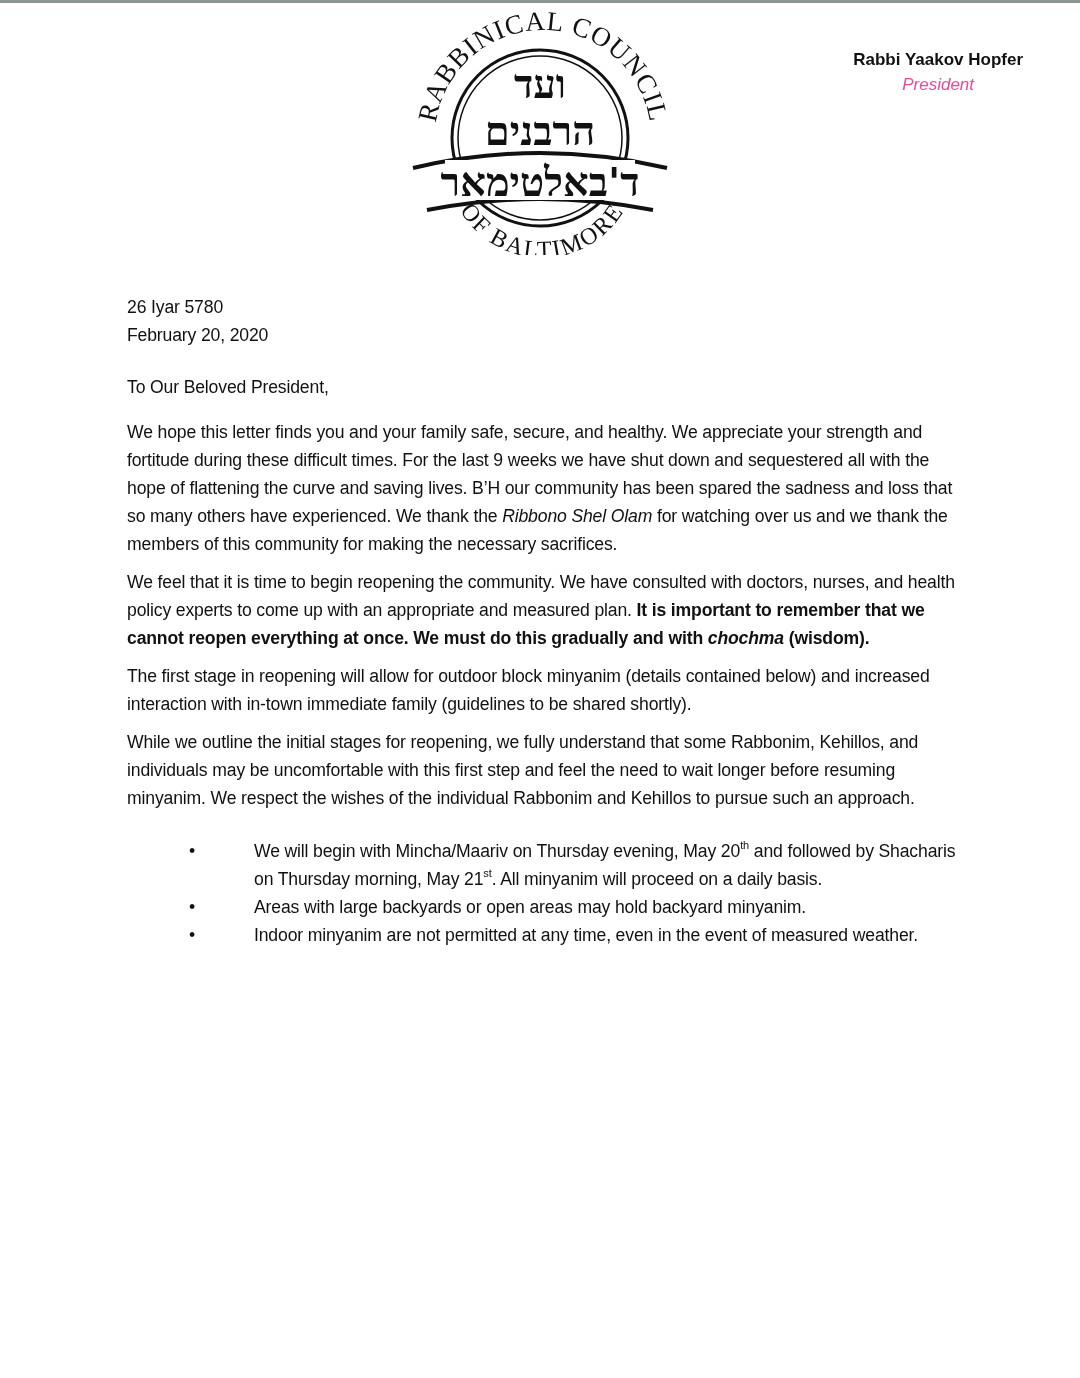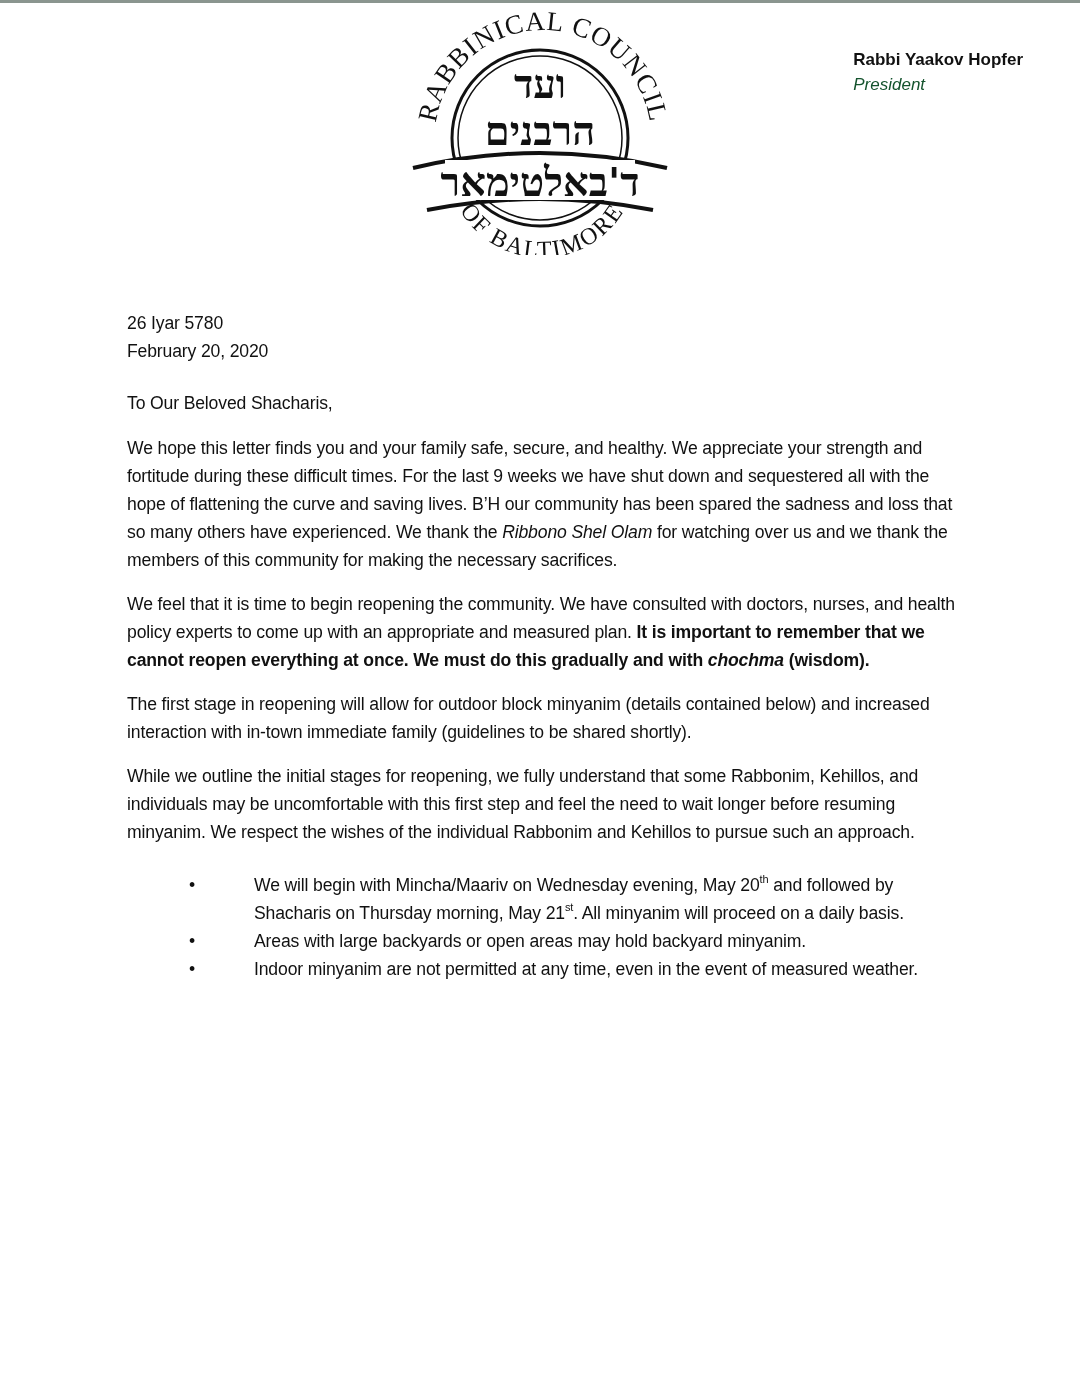--- a/index.html
+++ b/index.html
@@ -2,28 +2,28 @@
 <html><head>
 <meta charset="utf-8">
 <style>
   html, body { margin: 0; padding: 0; }
   body {
     width: 1080px; height: 1378px; background: #ffffff; position: relative; overflow: hidden;
     font-family: "Liberation Sans", "DejaVu Sans", sans-serif; color: #111;
   }
   .topbar { position: absolute; left: 0; top: 0; width: 1080px; height: 3px; background: #8a958f; }
   .logo { position: absolute; left: 405px; top: 10px; width: 270px; height: 245px; }
-  .sig { position: absolute; right: 57px; top: 47px; text-align: left; font-size: 17px; line-height: 25px; }
+  .sig { position: absolute; right: 57px; top: 47px; text-align: center; font-size: 17px; line-height: 25px; }
   .sig .name { font-weight: bold; }
-  .sig .title { font-style: italic; color: #14532d; }
+  .sig .title { font-style: italic; color: #ec4899; }
   .content {
     position: absolute; left: 127px; top: 293px; width: 830px;
     font-size: 17.6px; line-height: 28px; letter-spacing: -0.15px;
   }
-  .content p { margin: 16px 0 10px 0; }
+  .content p { margin: 0 0 10px 0; }
   .dateblock { margin-bottom: 24px !important; }
   .greeting { margin-bottom: 17px !important; }
   .b { font-weight: bold; }
   .i { font-style: italic; }
   .heading { font-weight: bold; margin: 0 !important; }
   .intro { margin: 0 !important; }
   ul.guides { list-style: none; margin: 0; padding: 0; }
   ul.guides li { position: relative; padding-left: 127px; }
   ul.guides li .bullet { position: absolute; left: 62px; top: 0; }
   sup { font-size: 11px; line-height: 0; position: relative; top: -1px; }
@@ -59,34 +59,34 @@
 <div class="sig">
   <div class="name">Rabbi Yaakov Hopfer</div>
   <div class="title">President</div>
 </div>
 
 <div class="content">
   <p class="dateblock">
     <span>26 Iyar 5780</span><br>
     <span>February 20, 2020</span>
   </p>
-  <p class="greeting">To Our Beloved Shacharis,</p>
+  <p class="greeting">To Our Beloved President,</p>
 
   <p><span>We hope this letter finds you and your family safe, secure, and healthy.  We appreciate your strength and fortitude during these difficult times.  For the last 9 weeks we have shut down and sequestered all with the hope of flattening the curve and saving lives.  B’H our community has been spared the sadness and loss that so many others have experienced.  We thank the </span><span class="i">Ribbono Shel Olam</span><span> for watching over us and we thank the members of this community for making the necessary sacrifices.</span></p>
 
   <p><span>We feel that it is time to begin reopening the community.  We have consulted with doctors, nurses, and health policy experts to come up with an appropriate and measured plan.  </span><span class="b">It is important to remember that we cannot reopen everything at once.  We must do this gradually and with </span><span class="b i">chochma</span><span class="b"> (wisdom).</span></p>
 
   <p>The first stage in reopening will allow for outdoor block minyanim (details contained below) and increased interaction with in-town immediate family (guidelines to be shared shortly).</p>
   <p style="margin-bottom:25px">While we outline the initial stages for reopening, we fully understand that some Rabbonim, Kehillos, and individuals may be uncomfortable with this first step and feel the need to wait longer before resuming minyanim.  We respect the wishes of the individual Rabbonim and Kehillos to pursue such an approach.</p>
 
 
   <ul class="guides">
     <li>
       <span class="bullet">•</span>
-      <span>We will begin with Mincha/Maariv on Wednesday evening, May 20</span><sup>th</sup><span> and followed by Shacharis on Thursday morning, May 21</span><sup>st</sup><span>.  All minyanim will proceed on a daily basis.</span>
+      <span>We will begin with Mincha/Maariv on Thursday evening, May 20</span><sup>th</sup><span> and followed by Shacharis on Thursday morning, May 21</span><sup>st</sup><span>.  All minyanim will proceed on a daily basis.</span>
     </li>
     <li>
       <span class="bullet">•</span>
       <span>Areas with large backyards or open areas may hold backyard minyanim.</span>
     </li>
     <li>
       <span class="bullet">•</span>
       <span>Indoor minyanim are not permitted at any time, even in the event of measured weather.</span>
     </li>
   </ul>

